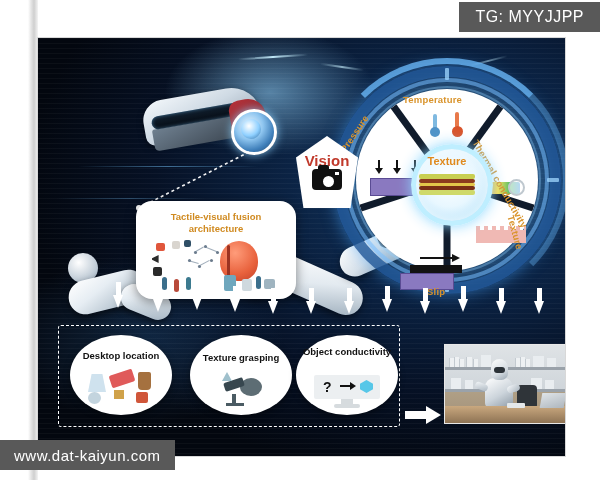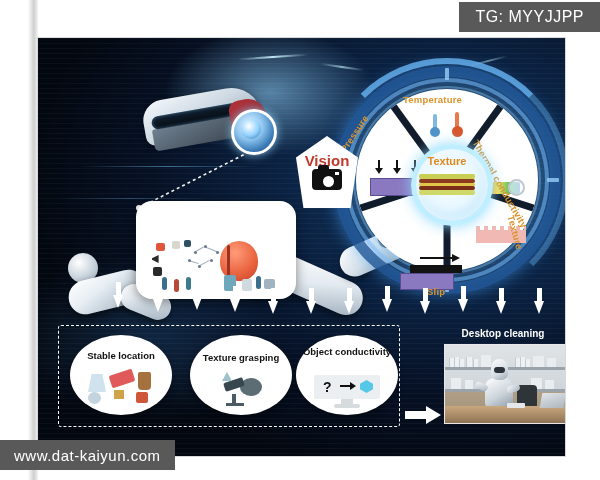--- a/index.html
+++ b/index.html
@@ -305,20 +305,21 @@
   <div id="vision">
     <div id="vision-bubble"></div>
     <div id="vision-label">Vision</div>
     <div id="cam-top"></div>
     <div id="cam"></div>
     <div id="cam-lens"></div>
     <div id="cam-flash"></div>
   </div>
 
   <div id="fusion">
+    <div id="fusion-title">Tactile-visual fusion architecture</div>
     <div id="fusion-art">
       <div class="brain"></div>
       <div class="brain-l"></div>
       <div class="mini" style="left:6px;top:4px;width:9px;height:8px;background:#e0563c;"></div>
       <div class="mini" style="left:2px;top:16px;width:11px;height:8px;background:#2b2b2b;clip-path:polygon(0 40%,60% 0,60% 100%,0 60%);"></div>
       <div class="mini" style="left:22px;top:2px;width:8px;height:8px;background:#d9d5cf;"></div>
       <div class="mini" style="left:34px;top:1px;width:7px;height:7px;background:#2f4f66;"></div>
       <div class="mini" style="left:3px;top:28px;width:9px;height:9px;background:#2a2a2a;"></div>
       <div class="netnode" style="left:44px;top:12px;"></div>
       <div class="netnode" style="left:54px;top:6px;"></div>
@@ -385,21 +386,21 @@
       <div class="head"></div>
     </div>
   <div class="dn-arrow" style="left:496px;top:250px;">
       <div class="shaft"></div>
       <div class="head"></div>
     </div>
 
   <div id="task-box"></div>
 
   <div class="task-ellipse" style="left:32px;"></div>
-  <div class="task-label" style="left:32px;top:312px;">Stable location</div>
+  <div class="task-label" style="left:32px;top:312px;">Desktop location</div>
   <div class="task-art" style="left:46px;top:332px;width:74px;height:36px;">
     <div style="position:absolute;left:4px;top:4px;width:18px;height:18px;background:#cfe2ee;clip-path:polygon(20% 0,80% 0,100% 100%,0 100%);"></div>
     <div style="position:absolute;left:26px;top:2px;width:24px;height:13px;background:#e05a5a;transform:rotate(-18deg);border-radius:2px;"></div>
     <div style="position:absolute;left:54px;top:2px;width:13px;height:18px;background:#a5713f;border-radius:2px 2px 4px 4px;"></div>
     <div style="position:absolute;left:4px;top:22px;width:13px;height:12px;border-radius:50%;background:#c3d4de;"></div>
     <div style="position:absolute;left:30px;top:20px;width:10px;height:9px;background:#d0a24a;"></div>
     <div style="position:absolute;left:52px;top:22px;width:12px;height:11px;background:#d0563a;border-radius:2px;"></div>
   </div>
 
   <div class="task-ellipse" style="left:152px;"></div>
@@ -422,21 +423,20 @@
     <div style="position:absolute;left:26px;top:10px;width:12px;height:2px;background:#111;"></div>
     <div style="position:absolute;left:36px;top:7px;width:0;height:0;border-top:4px solid transparent;border-bottom:4px solid transparent;border-left:6px solid #111;"></div>
     <div style="position:absolute;left:46px;top:5px;width:13px;height:13px;background:#57c7e8;clip-path:polygon(50% 0,100% 28%,100% 72%,50% 100%,0 72%,0 28%);"></div>
   </div>
 
   <div id="big-arrow">
       <div class="shaft"></div>
       <div class="head"></div>
     </div>
 
-  <div id="desk-title">Desktop cleaning</div>
   <div id="desk-photo">
     <div class="shelf" style="left:0;top:22px;width:122px;height:3px;"></div>
     <div class="shelf" style="left:0;top:44px;width:122px;height:3px;"></div>
     <div class="book" style="left:4px;top:13px;width:4px;height:9px;"></div>
     <div class="book" style="left:9px;top:12px;width:4px;height:10px;"></div>
     <div class="book" style="left:14px;top:14px;width:4px;height:8px;"></div>
     <div class="book" style="left:21px;top:12px;width:5px;height:10px;"></div>
     <div class="book" style="left:28px;top:14px;width:4px;height:8px;"></div>
     <div class="book" style="left:70px;top:13px;width:4px;height:9px;"></div>
     <div class="book" style="left:75px;top:12px;width:4px;height:10px;"></div>

